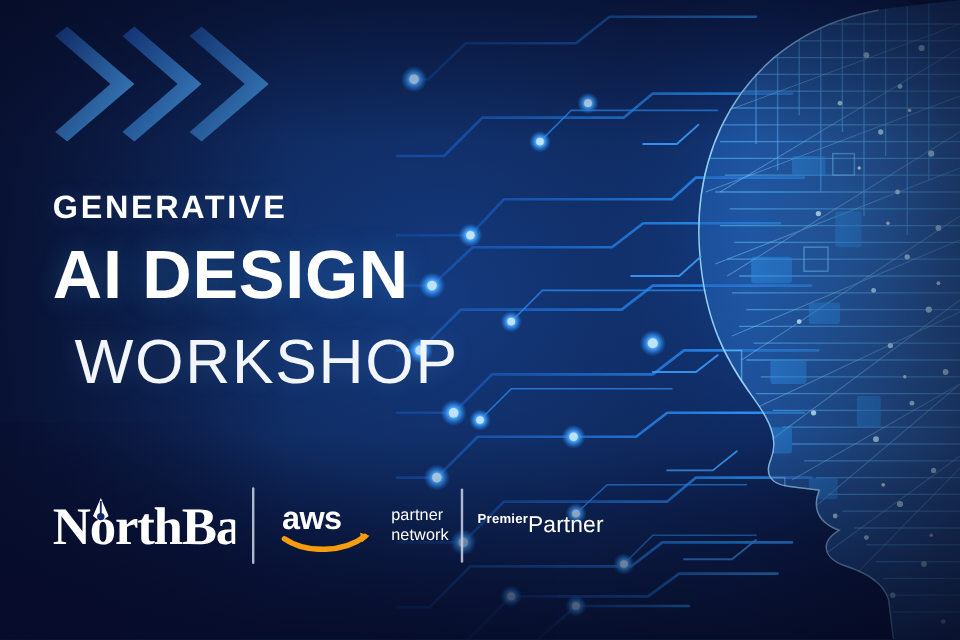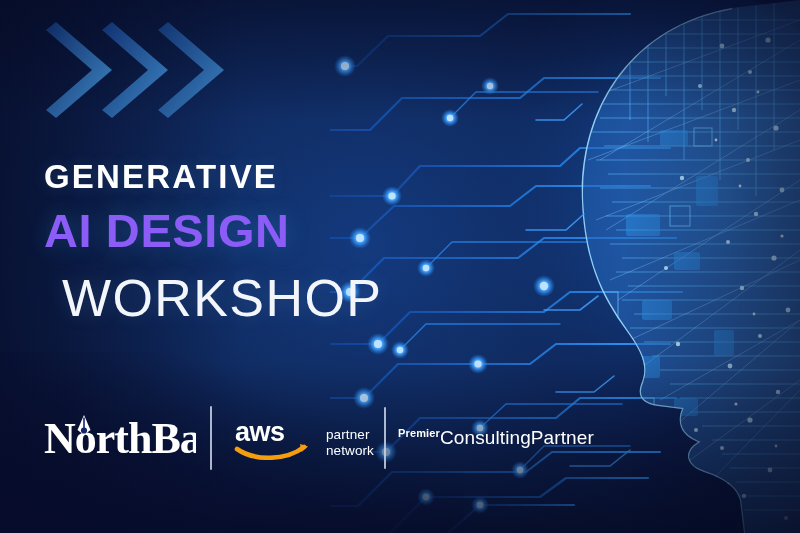--- a/index.html
+++ b/index.html
@@ -29,47 +29,47 @@
 
   
   .chev-wrap{position:absolute;left:40px;top:18px;width:190px;height:110px;}
 
   
   .head-wrap{position:absolute;right:0;top:0;width:470px;height:533px;}
 
   
   .headline{position:absolute;left:44px;top:160px;width:420px;}
   .l1{
-    font-size:33px;font-weight:700;letter-spacing:2.2px;
+    font-size:27px;font-weight:700;letter-spacing:2.2px;
     color:#ffffff;line-height:1;margin:0 0 14px 0;
     text-shadow:0 0 16px rgba(110,170,230,.18);
   }
   .l2{
-    font-size:47px;font-weight:700;letter-spacing:.6px;
-    color:#8b5cf6;line-height:1;margin:0 0 6px 0;
+    font-size:57px;font-weight:700;letter-spacing:.6px;
+    color:#ffffff;line-height:1;margin:0 0 6px 0;
     text-shadow:0 0 22px rgba(60,160,225,.30);
   }
   .l3{
     font-size:52px;font-weight:300;letter-spacing:1.4px;
     color:#f2f6fb;line-height:1;margin:18px;
     text-shadow:0 0 18px rgba(120,180,235,.20);
   }
 
   
   .bar{
     position:absolute;left:44px;top:398px;
     height:80px;display:flex;align-items:center;
   }
   .nb{position:relative;width:152px;height:54px;}
   .divider{
     width:2px;height:64px;background:#c9d4e6;opacity:.85;
     margin:0 22px 0 14px;border-radius:1px;
   }
   .divider.d2{margin:0 12px 0 10px;height:62px;}
-  .awsblk{display:flex;align-items:flex-end;gap:14px;}
+  .awsblk{display:flex;align-items:center;gap:14px;}
   .aws-mark{position:relative;width:78px;height:44px;}
   .pn{
     color:#ffffff;font-size:13.5px;font-weight:400;
     line-height:1.24;letter-spacing:.1px;white-space:nowrap;
   }
   .tier{display:flex;flex-direction:row;justify-content:center;}
   .tier-top{
     color:#ffffff;font-size:11px;font-weight:700;
     letter-spacing:.15px;line-height:1.1;margin-bottom:3px;
   }
@@ -389,18 +389,17 @@
       <div class="pn">
         <div>partner</div>
         <div>network</div>
       </div>
     </div>
 
     <div class="divider d2"></div>
 
     <div class="tier">
       <div class="tier-top">Premier</div>
-      <div class="tier-main">Consulting</div>
       <div class="tier-main">Partner</div>
     </div>
   </div>
 
 </div>
 
 </body></html>

